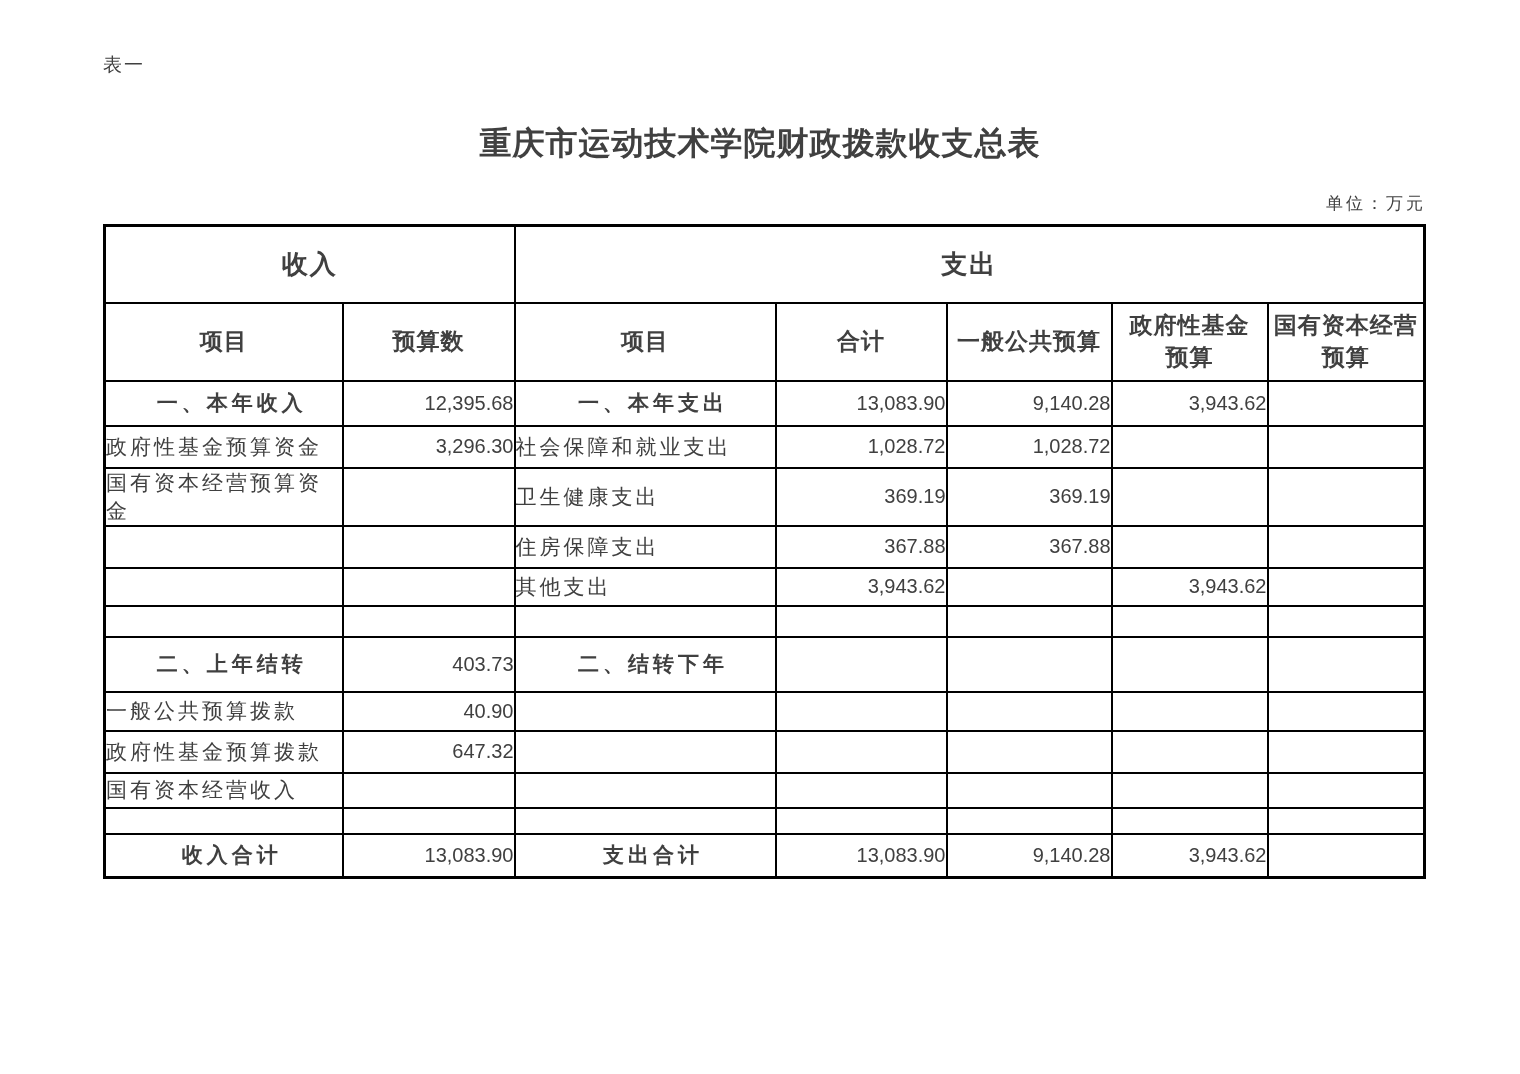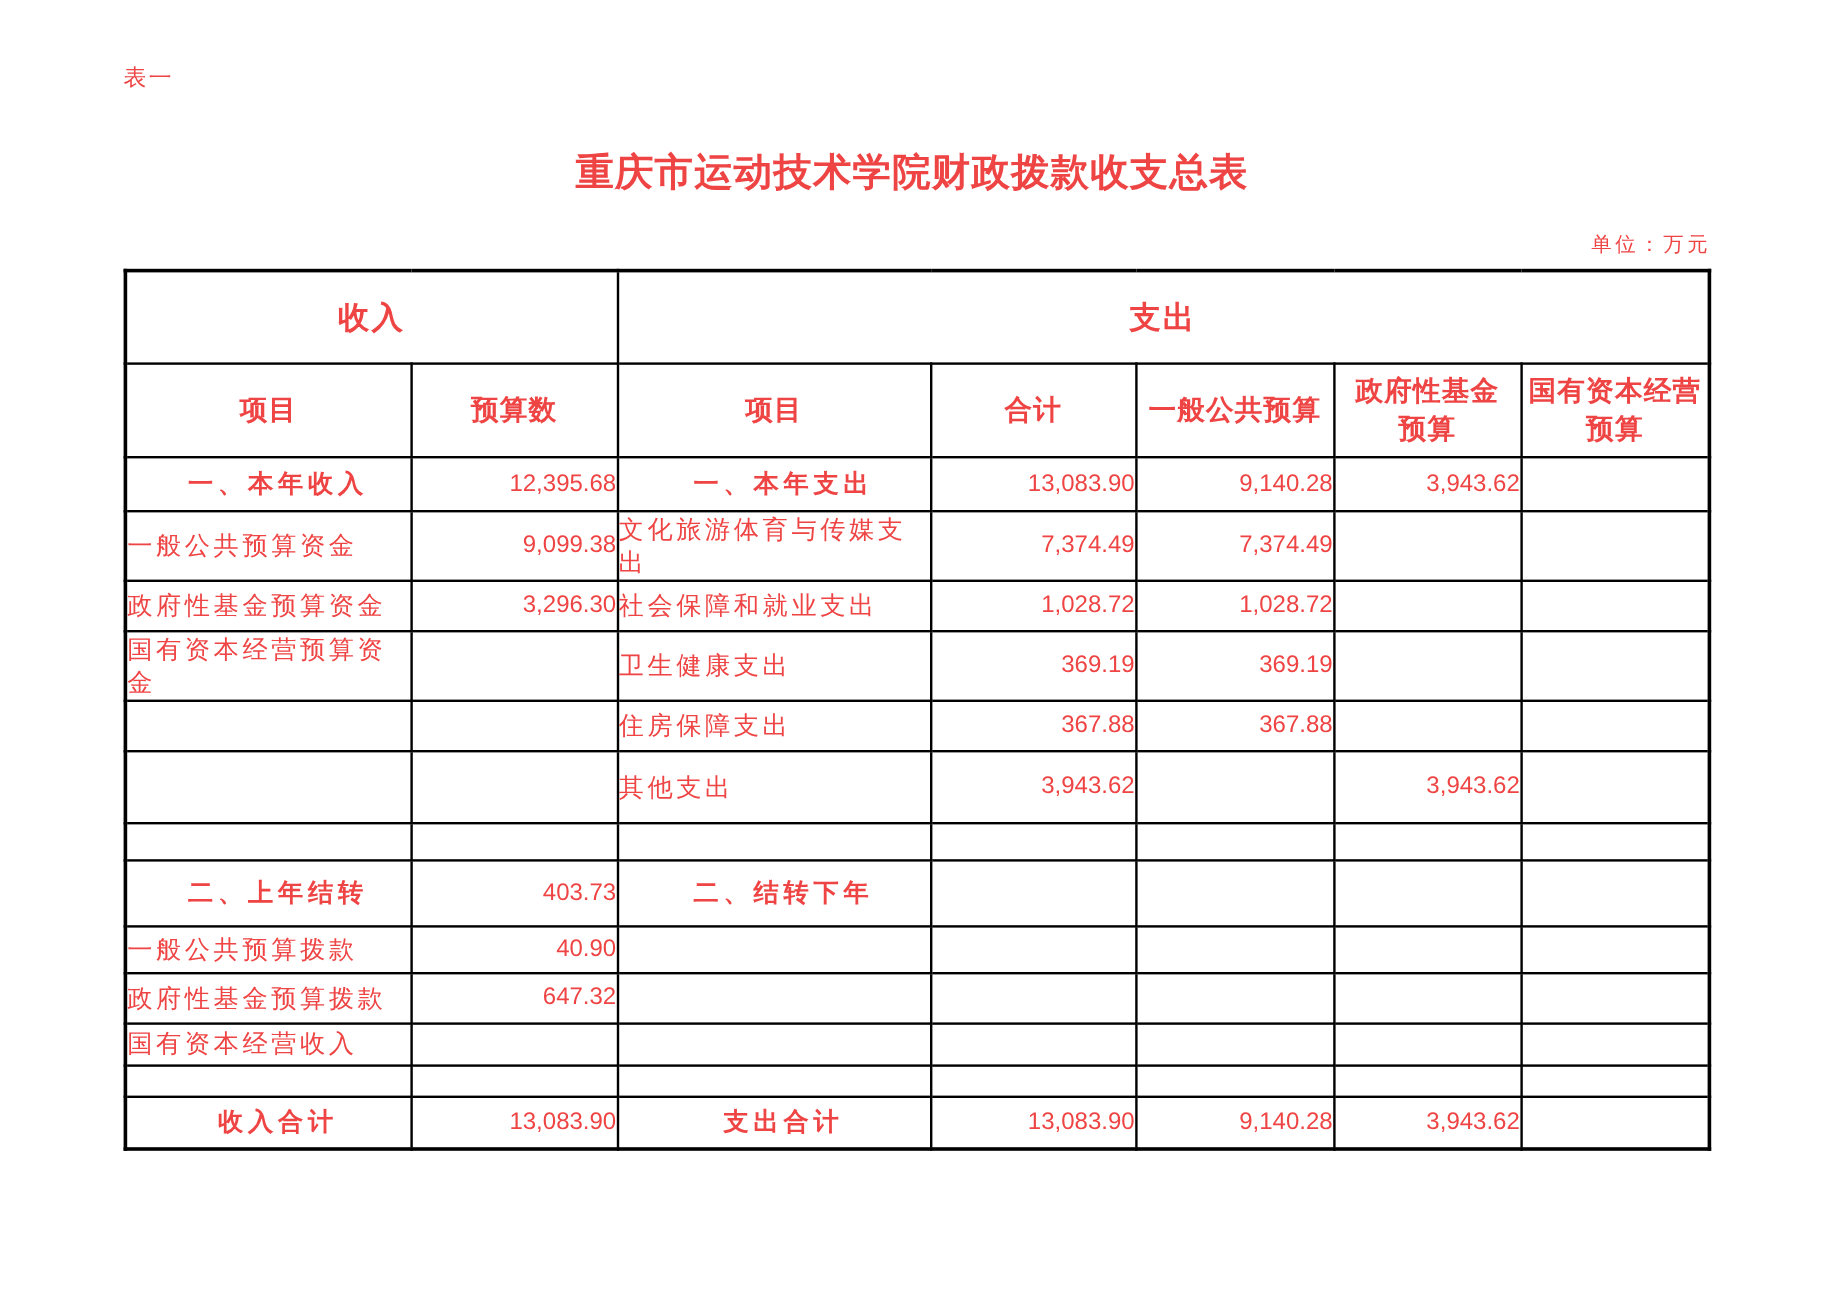--- a/index.html
+++ b/index.html
@@ -3,21 +3,21 @@
 <meta charset="utf-8">
 <style>
   html, body { margin: 0; padding: 0; }
   body { background: #ffffff; }
   .sheet {
     position: relative;
     width: 1520px;
     height: 1074px;
     background: #ffffff;
     font-family: "Liberation Serif", serif;
-    color: #ef4444;
+    color: #404040;
     overflow: hidden;
   }
   .sheet-label {
     position: absolute;
     left: 103px;
     top: 52px;
     font-size: 19px;
     letter-spacing: 2px;
     font-family: "Liberation Serif", serif;
   }
@@ -134,29 +134,20 @@
       <tr class="cat" style="height:45px">
         <td class="lbl">一、本年收入</td>
         <td class="num">12,395.68</td>
         <td class="lbl">一、本年支出</td>
         <td class="num">13,083.90</td>
         <td class="num">9,140.28</td>
         <td class="num">3,943.62</td>
         <td class="num"></td>
       </tr>
       <tr style="height:42px">
-        <td class="lbl">一般公共预算资金</td>
-        <td class="num">9,099.38</td>
-        <td class="lbl">文化旅游体育与传媒支出</td>
-        <td class="num">7,374.49</td>
-        <td class="num">7,374.49</td>
-        <td class="num"></td>
-        <td class="num"></td>
-      </tr>
-      <tr style="height:42px">
         <td class="lbl">政府性基金预算资金</td>
         <td class="num">3,296.30</td>
         <td class="lbl">社会保障和就业支出</td>
         <td class="num">1,028.72</td>
         <td class="num">1,028.72</td>
         <td class="num"></td>
         <td class="num"></td>
       </tr>
       <tr style="height:42px">
         <td class="lbl">国有资本经营预算资金</td>
@@ -169,21 +160,21 @@
       </tr>
       <tr style="height:42px">
         <td class="lbl"></td>
         <td class="num"></td>
         <td class="lbl">住房保障支出</td>
         <td class="num">367.88</td>
         <td class="num">367.88</td>
         <td class="num"></td>
         <td class="num"></td>
       </tr>
-      <tr style="height:60px">
+      <tr style="height:38px">
         <td class="lbl"></td>
         <td class="num"></td>
         <td class="lbl">其他支出</td>
         <td class="num">3,943.62</td>
         <td class="num"></td>
         <td class="num">3,943.62</td>
         <td class="num"></td>
       </tr>
       <tr style="height:31px">
         <td class="lbl"></td>

